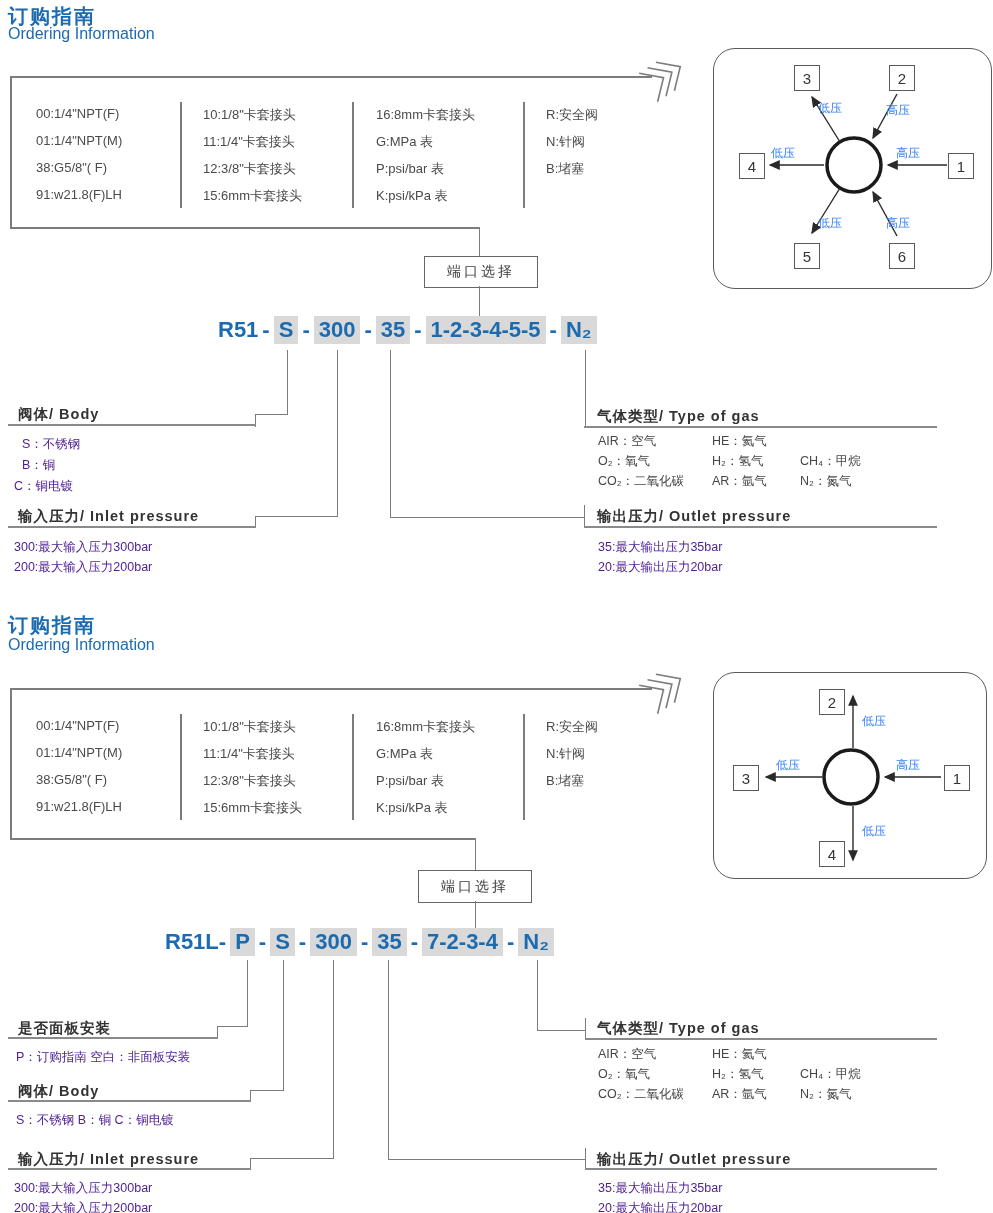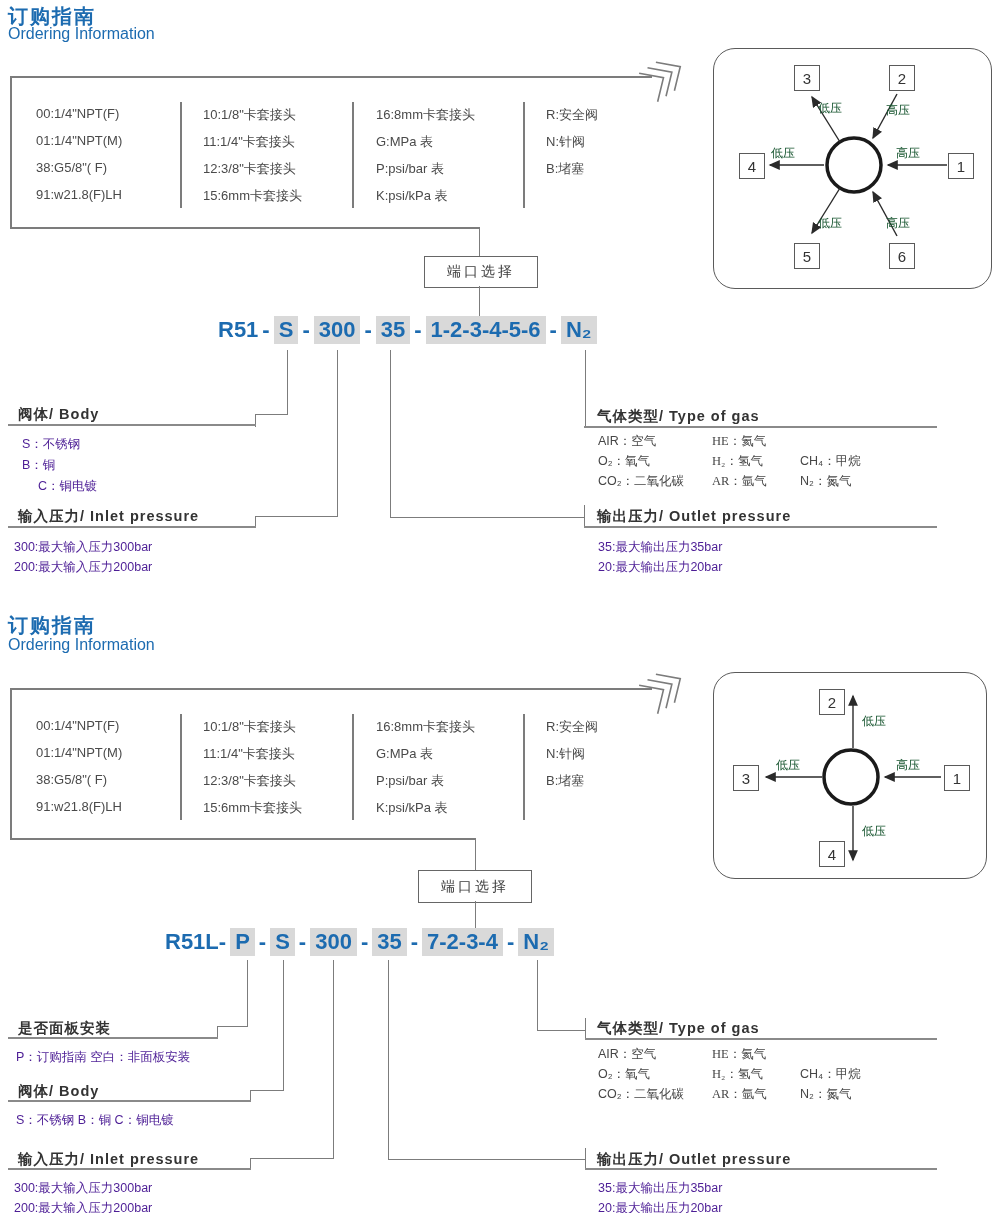--- a/index.html
+++ b/index.html
@@ -17,25 +17,25 @@
            font-size:14px;color:#3c3c3c;letter-spacing:3px;background:#fff;}
   .code{display:flex;align-items:flex-start;gap:4px;font-size:22px;font-weight:bold;
         color:#1c6bb0;white-space:nowrap;}
   .tok{line-height:28px;}
   .tok.hl{background:#d9d9d9;padding:0 5px;}
   .hdr{font-size:14.5px;font-weight:bold;color:#333;white-space:nowrap;letter-spacing:1px;}
   .rule{background:#8a8a8a;height:2px;}
   .item{font-size:12.5px;color:#4c1d95;white-space:nowrap;line-height:20px;}
   .gasrow{font-size:12.5px;color:#464646;white-space:nowrap;}
   .g1{display:inline-block;width:114px;}
-  .g2{display:inline-block;width:88px;font-family:Liberation Serif, serif;}
+  .g2{display:inline-block;width:88px;}
   .diag{border:1.5px solid #5a5a5a;border-radius:22px;background:#fff;}
   .pbox{width:24px;height:24px;border:1.5px solid #5a5a5a;background:#fff;display:flex;
         align-items:center;justify-content:center;font-size:15px;color:#333;}
-  .dlabel{font-size:12px;color:#14532d;white-space:nowrap;}
+  .dlabel{font-size:12px;color:#3b82f6;white-space:nowrap;}
   svg.arrows{position:absolute;left:0;top:0;}
   svg.chev{position:absolute;}
   svg.chev polyline{fill:none;stroke:#7c7c7c;stroke-width:1.6px;}
 </style>
 </head>
 <body>
 
 <div class="page">
 
   <div class="abs title-cn" style="left:8px;top:3px">订购指南</div>
@@ -75,41 +75,41 @@
 
   <div class="abs code" style="left:218px;top:316px">
     <span class="tok">R51</span>
     <span class="tok">-</span>
     <span class="tok hl">S</span>
     <span class="tok">-</span>
     <span class="tok hl">300</span>
     <span class="tok">-</span>
     <span class="tok hl">35</span>
     <span class="tok">-</span>
-    <span class="tok hl">1-2-3-4-5-6</span>
+    <span class="tok hl">1-2-3-4-5-5</span>
     <span class="tok">-</span>
     <span class="tok hl">N₂</span>
   </div>
 
   <div class="abs cline-v" style="left:287px;top:350px;height:64px"></div>
   <div class="abs cline-h" style="left:255px;top:414px;width:33px"></div>
   <div class="abs cline-v" style="left:255px;top:414px;height:13px"></div>
   <div class="abs cline-v" style="left:337px;top:350px;height:166px"></div>
   <div class="abs cline-h" style="left:255px;top:516px;width:83px"></div>
   <div class="abs cline-v" style="left:255px;top:516px;height:12px"></div>
   <div class="abs cline-v" style="left:390px;top:350px;height:167px"></div>
   <div class="abs cline-h" style="left:390px;top:517px;width:194px"></div>
   <div class="abs cline-v" style="left:584px;top:505px;height:23px"></div>
   <div class="abs cline-v" style="left:585px;top:350px;height:77px"></div>
 
   <div class="abs hdr" style="left:18px;top:405px">阀体/ Body</div>
   <div class="abs rule" style="left:8px;top:424px;width:248px"></div>
   <div class="abs item" style="left:22px;top:434px">S：不锈钢</div>
   <div class="abs item" style="left:22px;top:455px">B：铜</div>
-  <div class="abs item" style="left:38px;top:476px">C：铜电镀</div>
+  <div class="abs item" style="left:14px;top:476px">C：铜电镀</div>
 
   <div class="abs hdr" style="left:18px;top:507px">输入压力/ Inlet pressure</div>
   <div class="abs rule" style="left:8px;top:526px;width:248px"></div>
   <div class="abs item" style="left:14px;top:537px">300:最大输入压力300bar</div>
   <div class="abs item" style="left:14px;top:557px">200:最大输入压力200bar</div>
 
   <div class="abs hdr" style="left:597px;top:407px">气体类型/ Type of gas</div>
   <div class="abs rule" style="left:584px;top:426px;width:353px"></div>
   <div class="abs gasrow" style="left:598px;top:433px">
     <span class="g1">AIR：空气</span><span class="g2">HE：氦气</span><span></span>

